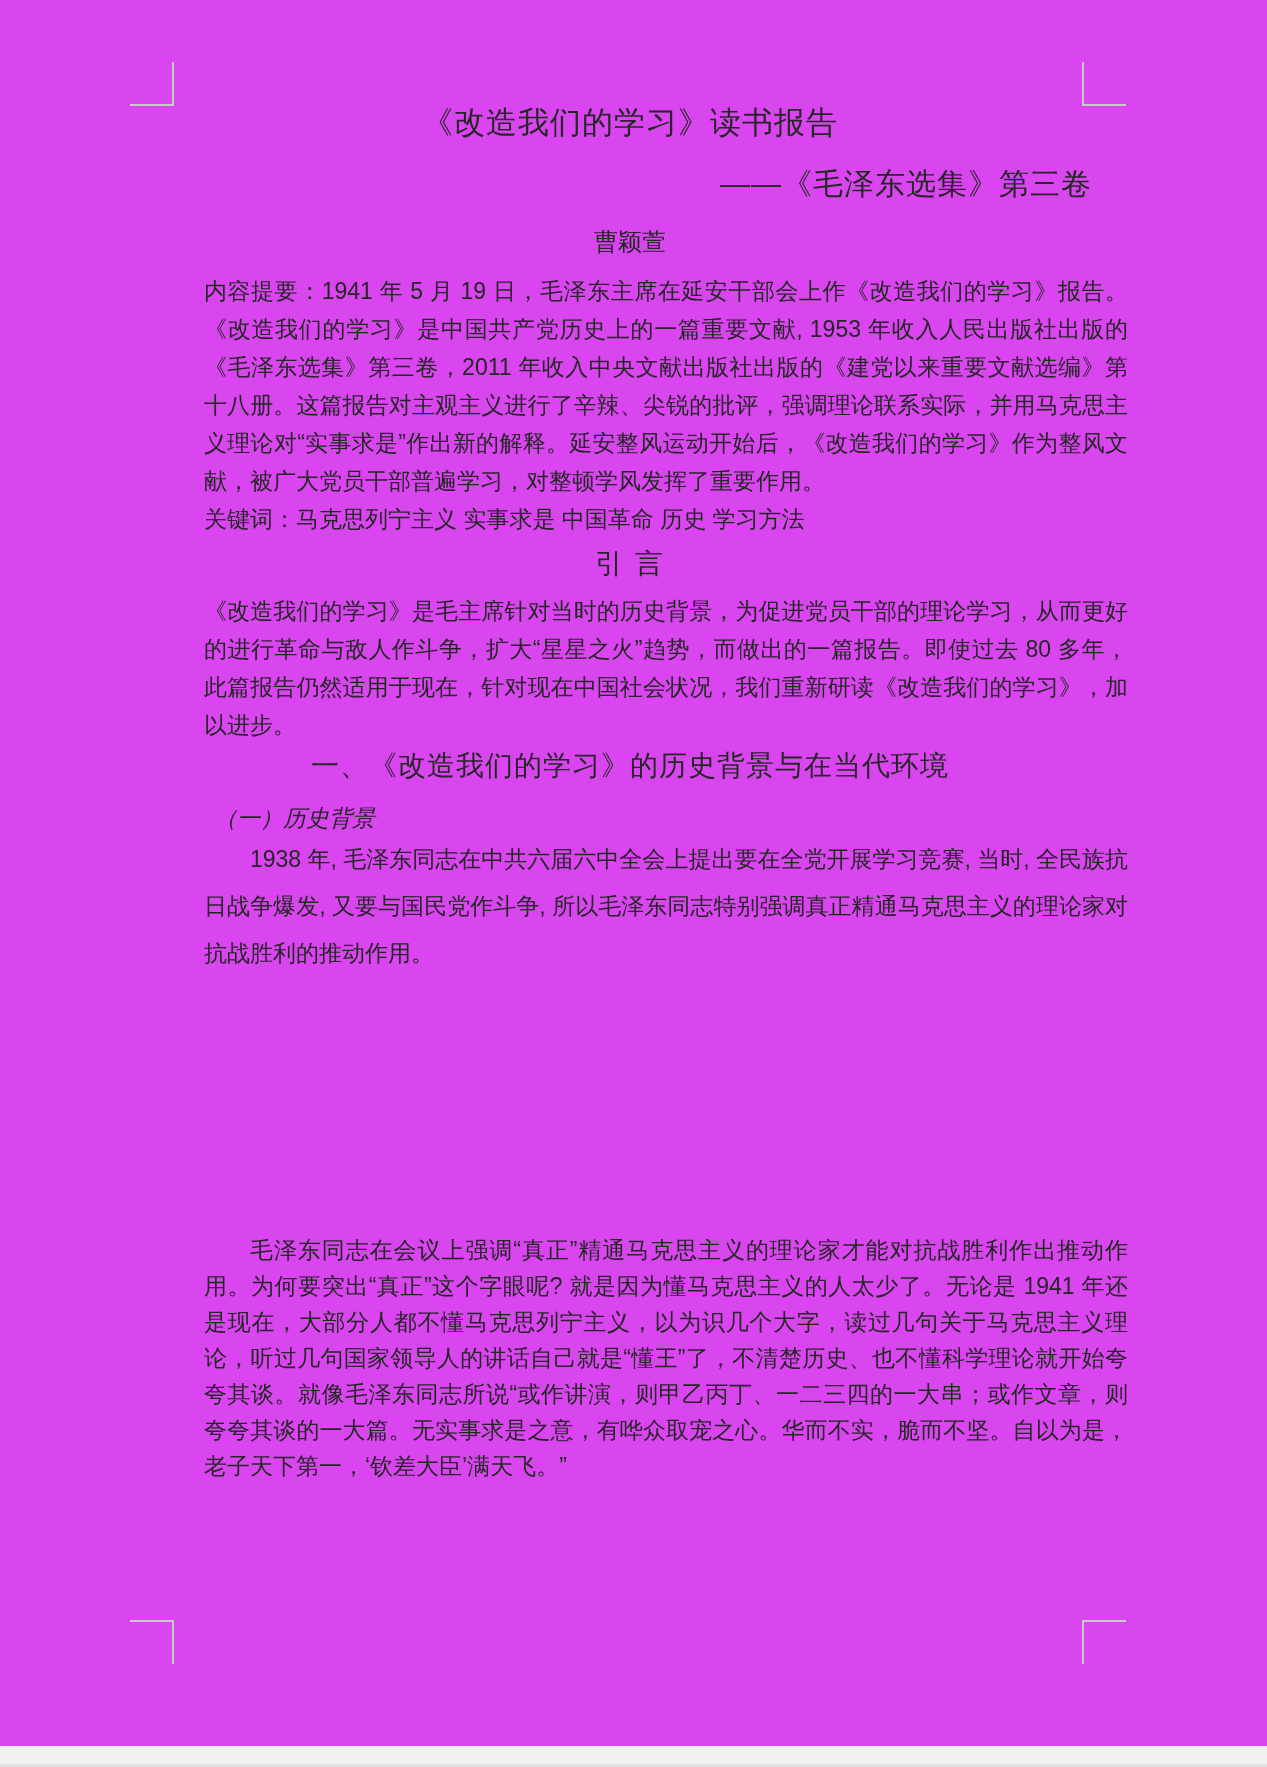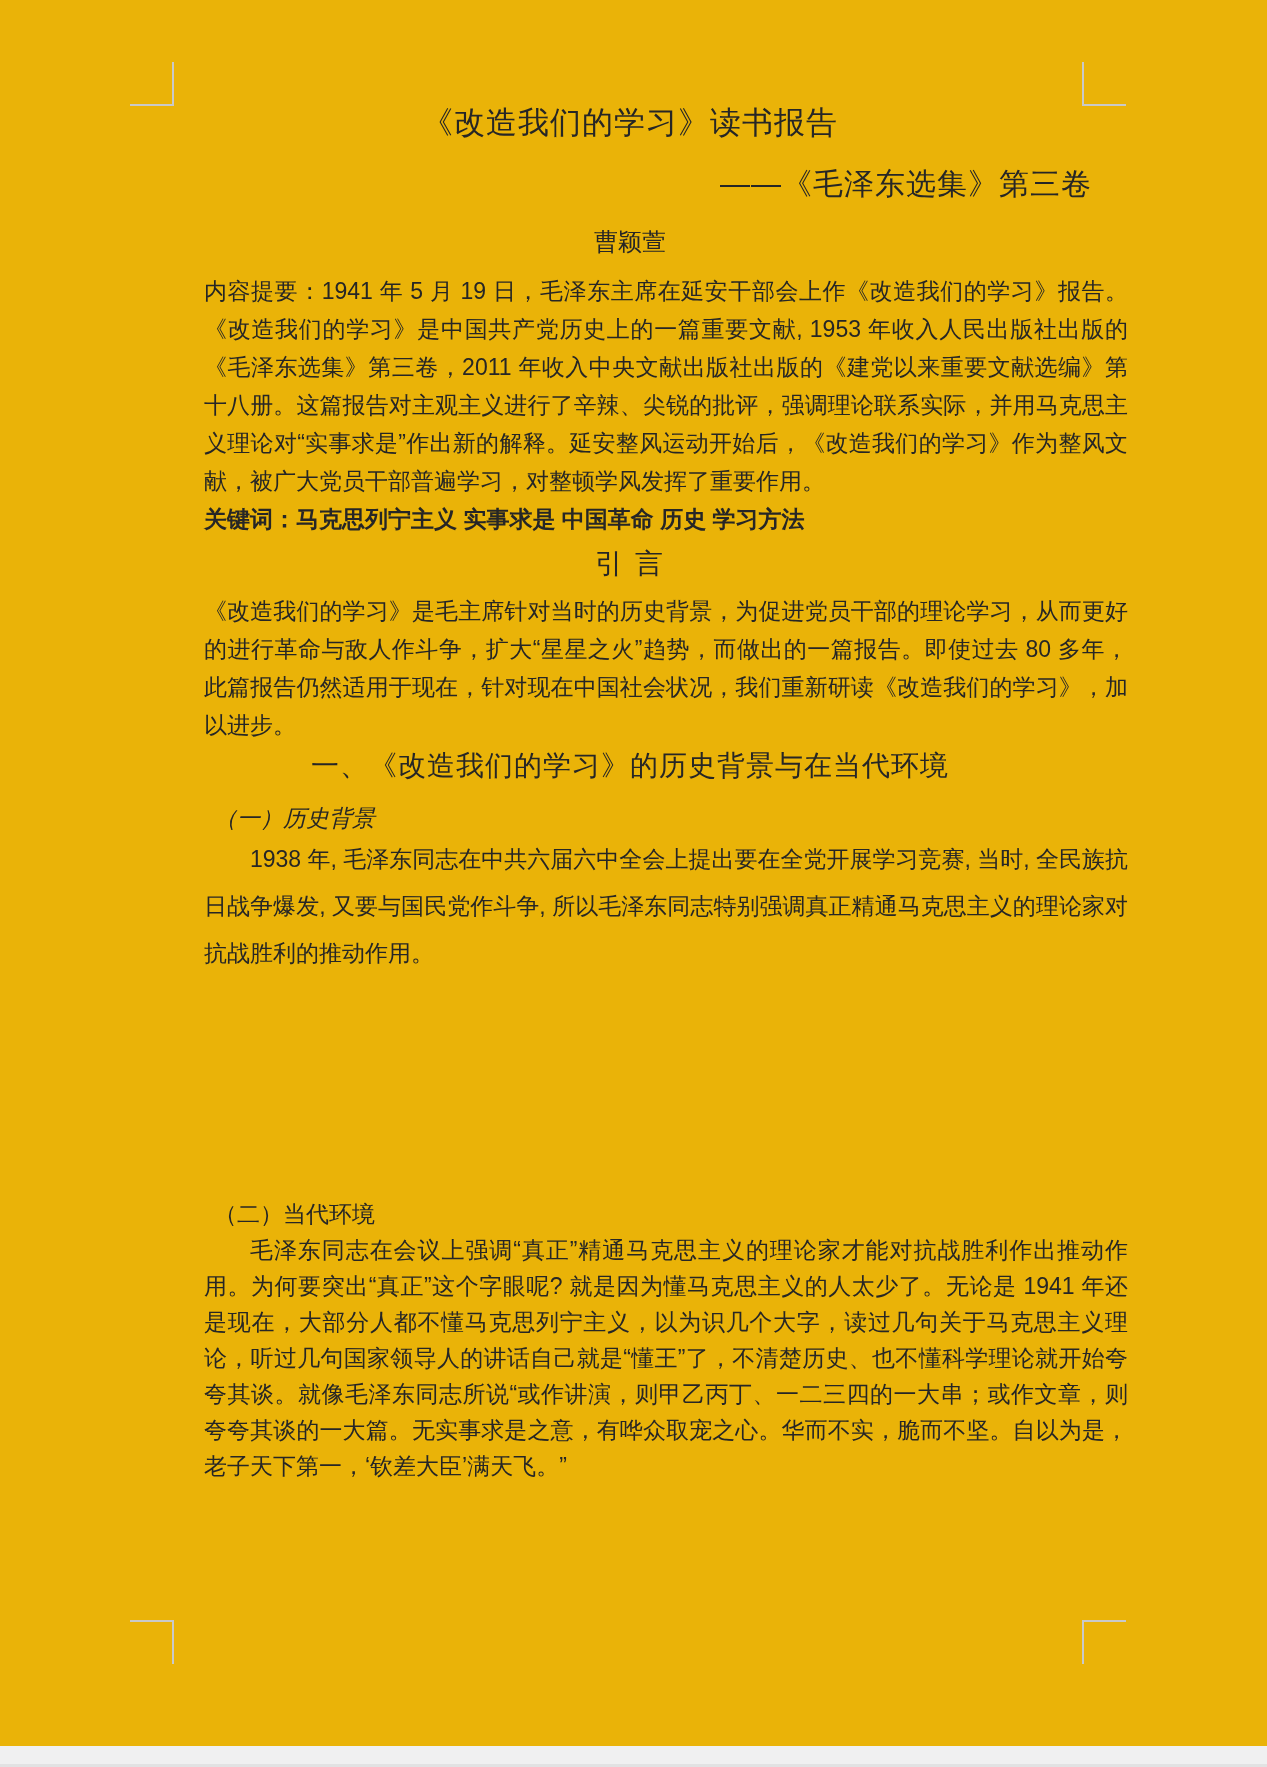--- a/index.html
+++ b/index.html
@@ -13,21 +13,21 @@
     position: relative;
     font-family: "Liberation Sans", sans-serif;
     color: #262626;
     overflow: hidden;
   }
   .page {
     position: absolute;
     left: 0; top: 0;
     width: 1267px;
     height: 1746px;
-    background: #eab308;
+    background: #d946ef;
   }
   
   .crop {
     position: absolute;
     width: 44px;
     height: 44px;
     box-sizing: border-box;
   }
   .crop.tl { left: 130px;  top: 62px;   border-right: 2px solid #c9c9c9; border-bottom: 2px solid #c9c9c9; }
   .crop.tr { left: 1082px; top: 62px;   border-left: 2px solid #c9c9c9;  border-bottom: 2px solid #c9c9c9; }
@@ -64,21 +64,21 @@
     line-height: 36px;
     text-align: center;
   }
   .para {
     font-size: 23px;
     text-align: justify;
     text-justify: inter-ideograph;
     margin-left: 36px;
   }
   .abstract { top: 272px; line-height: 38px; }
-  .keywords { top: 500px; line-height: 38px; font-weight: bold; }
+  .keywords { top: 500px; line-height: 38px; }
   .h2 {
     font-size: 28px;
     line-height: 44px;
     font-weight: 400;
     text-align: center;
     letter-spacing: 2px;
   }
   .intro-heading   { top: 542px; }
   .intro-para      { top: 592px; line-height: 38px; }
   .section-heading { top: 744px; letter-spacing: 1px; }
@@ -131,21 +131,20 @@
 
     <p class="blk para intro-para">《改造我们的学习》是毛主席针对当时的历史背景，为促进党员干部的理论学习，从而更好的进行革命与敌人作斗争，扩大“星星之火”趋势，而做出的一篇报告。即使过去 80 多年，此篇报告仍然适用于现在，针对现在中国社会状况，我们重新研读《改造我们的学习》，加以进步。</p>
 
     <h2 class="blk h2 section-heading">一、《改造我们的学习》的历史背景与在当代环境</h2>
 
     <p class="blk subhead sub1-heading">（一）历史背景</p>
 
     <p class="blk para p-1938">1938 年, 毛泽东同志在中共六届六中全会上提出要在全党开展学习竞赛, 当时, 全民族抗日战争爆发, 又要与国民党作斗争, 所以毛泽东同志特别强调真正精通马克思主义的理论家对抗战胜利的推动作用。</p>
 
 
-    <p class="blk subhead sub2-heading">（二）当代环境</p>
 
     <p class="blk para p-modern-1">毛泽东同志在会议上强调“真正”精通马克思主义的理论家才能对抗战胜利作出推动作用。为何要突出“真正”这个字眼呢? 就是因为懂马克思主义的人太少了。无论是 1941 年还是现在，大部分人都不懂马克思列宁主义，以为识几个大字，读过几句关于马克思主义理论，听过几句国家领导人的讲话自己就是“懂王”了，不清楚历史、也不懂科学理论就开始夸夸其谈。就像毛泽东同志所说“或作讲演，则甲乙丙丁、一二三四的一大串；或作文章，则夸夸其谈的一大篇。无实事求是之意，有哗众取宠之心。华而不实，脆而不坚。自以为是，老子天下第一，‘钦差大臣’满天飞。”</p>
 
 
   </div>
 </div>
 
 <div class="page-gap"></div>
 
 </body></html>

